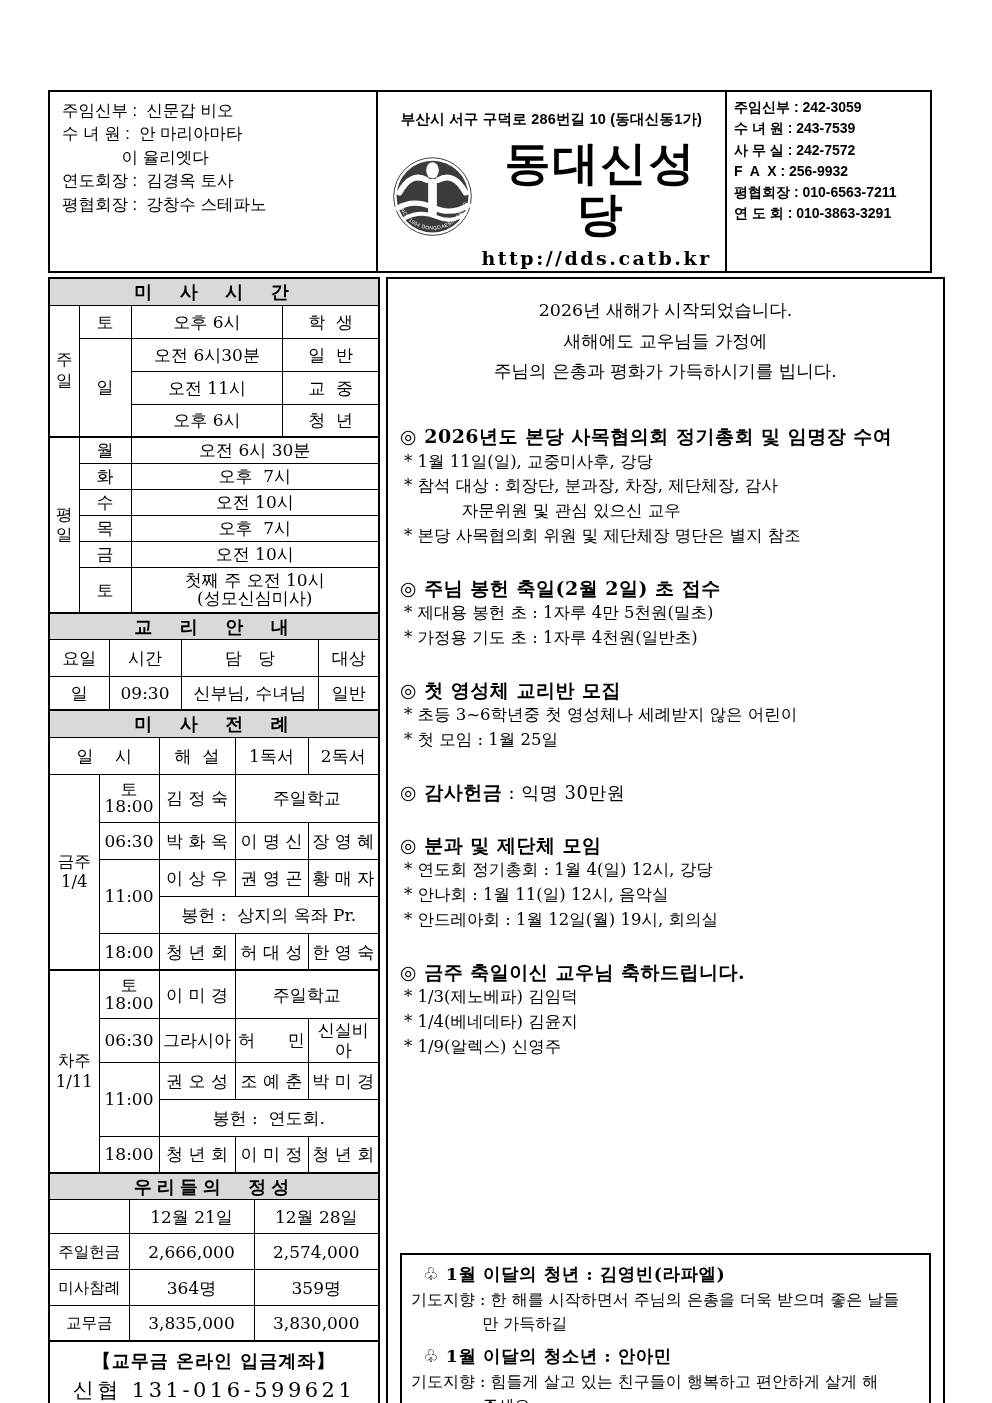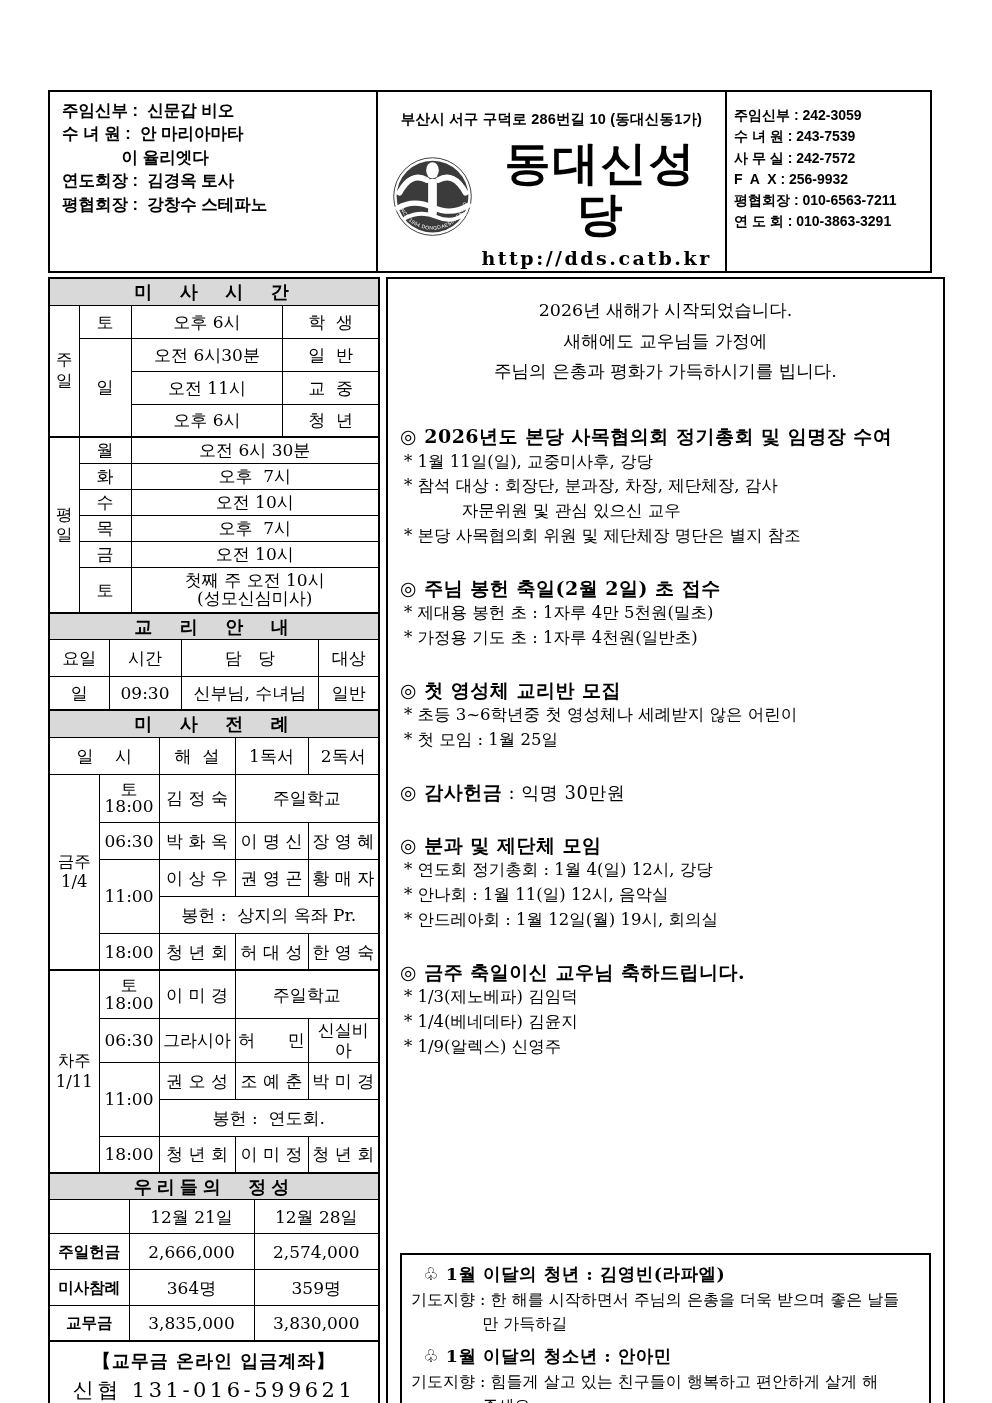--- a/index.html
+++ b/index.html
@@ -12,26 +12,26 @@
   }
   .page { position:relative; width:992px; height:1403px; background:#fff; }
   .content { position:absolute; left:48px; top:90px; width:897px; }
 
   
   .header-band { display:flex; align-items:stretch; }
   .hbox { border:2.5px solid #000; background:#fff; }
   .hbox + .hbox { margin-left:-2.5px; }
   .hbox-left {
     width:330px; padding:7px 12px;
-    font-family:"Liberation Sans", sans-serif; font-weight:bold;
+    font-family:"Liberation Sans", sans-serif; font-weight:normal;
     font-size:16.5px; line-height:1.42; white-space:pre;
   }
   .hbox-center { width:352px; padding:16px 6px 2px; text-align:center; }
   .hbox-right {
-    width:207px; padding:13px 7px;
+    width:207px; padding:5px 7px;
     font-family:"Liberation Sans", sans-serif; font-weight:bold;
     font-size:14px; line-height:1.52; white-space:pre;
   }
   .addr {
     font-family:"Liberation Sans", sans-serif; font-weight:bold;
     font-size:14.5px; letter-spacing:0.2px; padding:2px 0 3px;
   }
   .center-mid { display:flex; align-items:center; }
   .logo-wrap { width:98px; flex:0 0 98px; }
   .center-right { flex:1; display:flex; flex-direction:column; align-items:flex-start; }
@@ -61,21 +61,21 @@
   }
   .tbl-title {
     background:#d9d9d9; font-weight:bold; font-size:18px;
     letter-spacing:5px; height:27px; padding:2px 8px;
   }
   .h26 { height:26px; } .h30 { height:37px; } .h33 { height:33px; }
   .h34 { height:34px; } .h36 { height:36px; } .h37 { height:37px; }
   .h46 { height:46px; } .h48 { height:48px; }
   .thick-top td { border-top:2.5px solid #000; }
   .lbl {
-    font-family:"Liberation Sans", sans-serif; font-weight:bold; font-size:15.5px;
+    font-family:"Liberation Sans", sans-serif; font-weight:normal; font-size:15.5px;
   }
   .group-cell { font-size:16.5px; line-height:1.25; }
   .two-line { line-height:1.05; }
 
   
   .acct-box {
     border:2.5px solid #000; text-align:center; padding:7px 4px 8px; background:#fff;
   }
   .acct-title { font-weight:bold; font-size:18px; letter-spacing:1px; }
   .acct-number { font-size:21px; letter-spacing:3.5px; margin-top:3px; }

